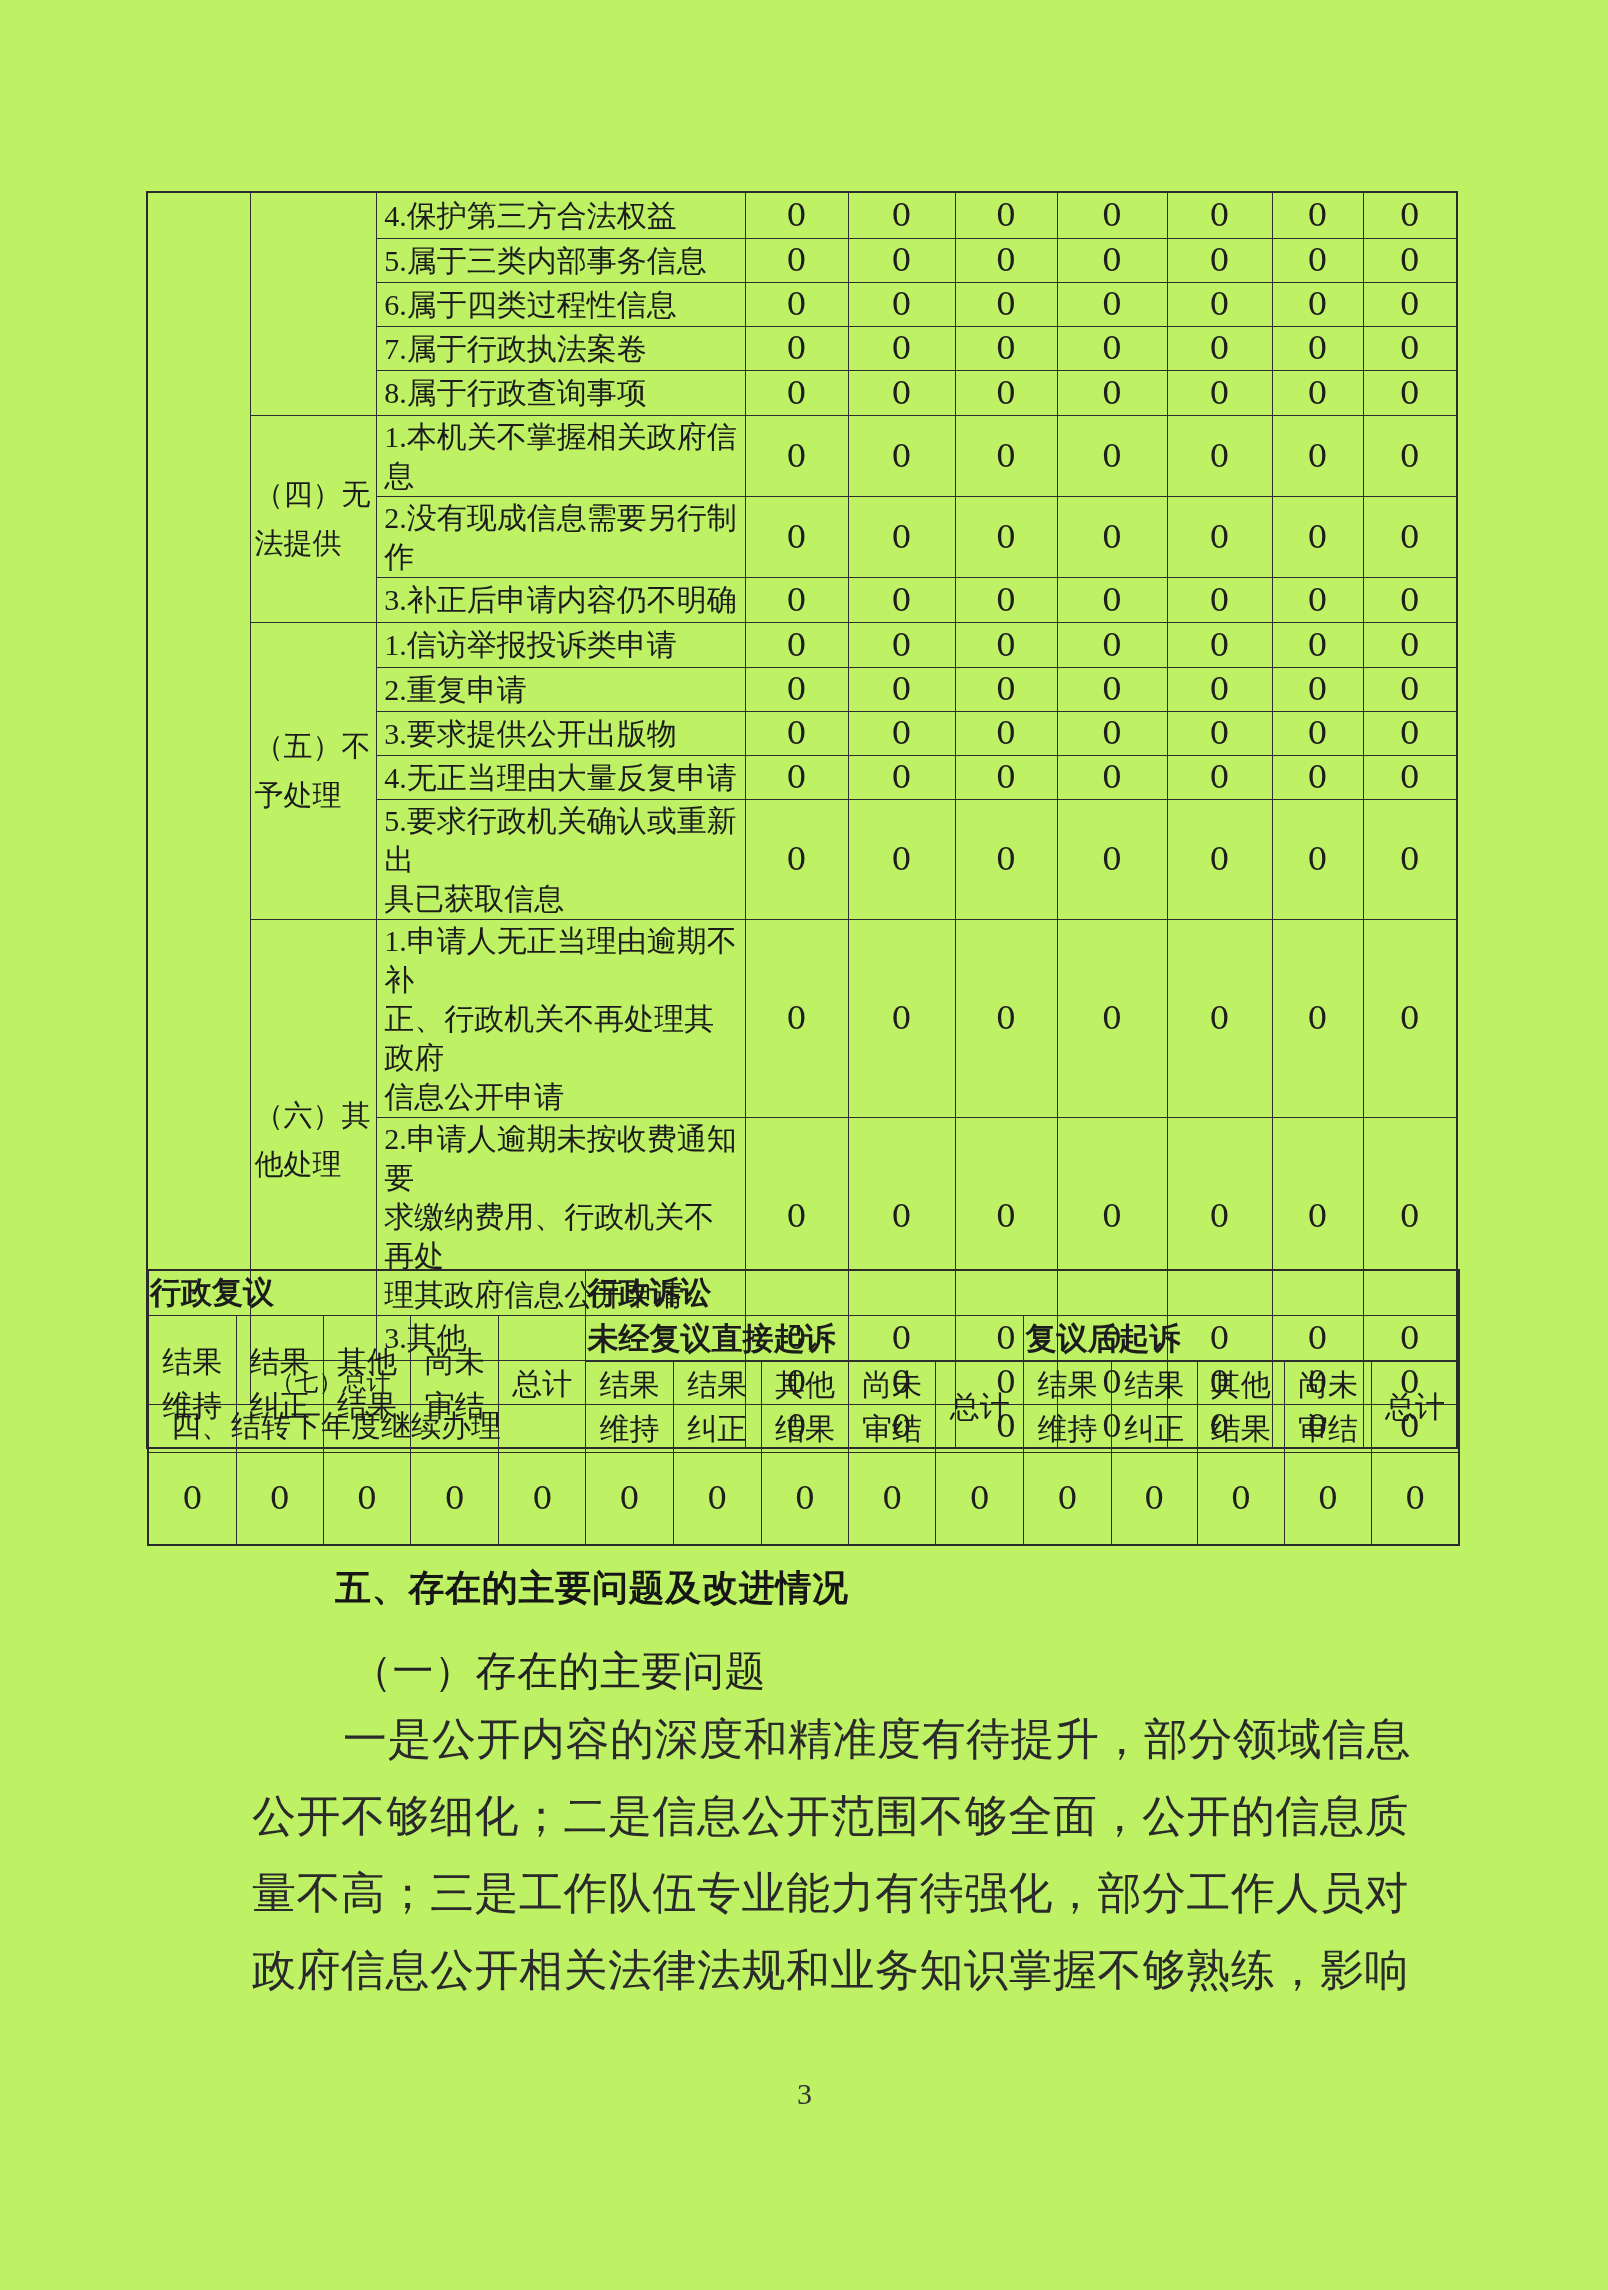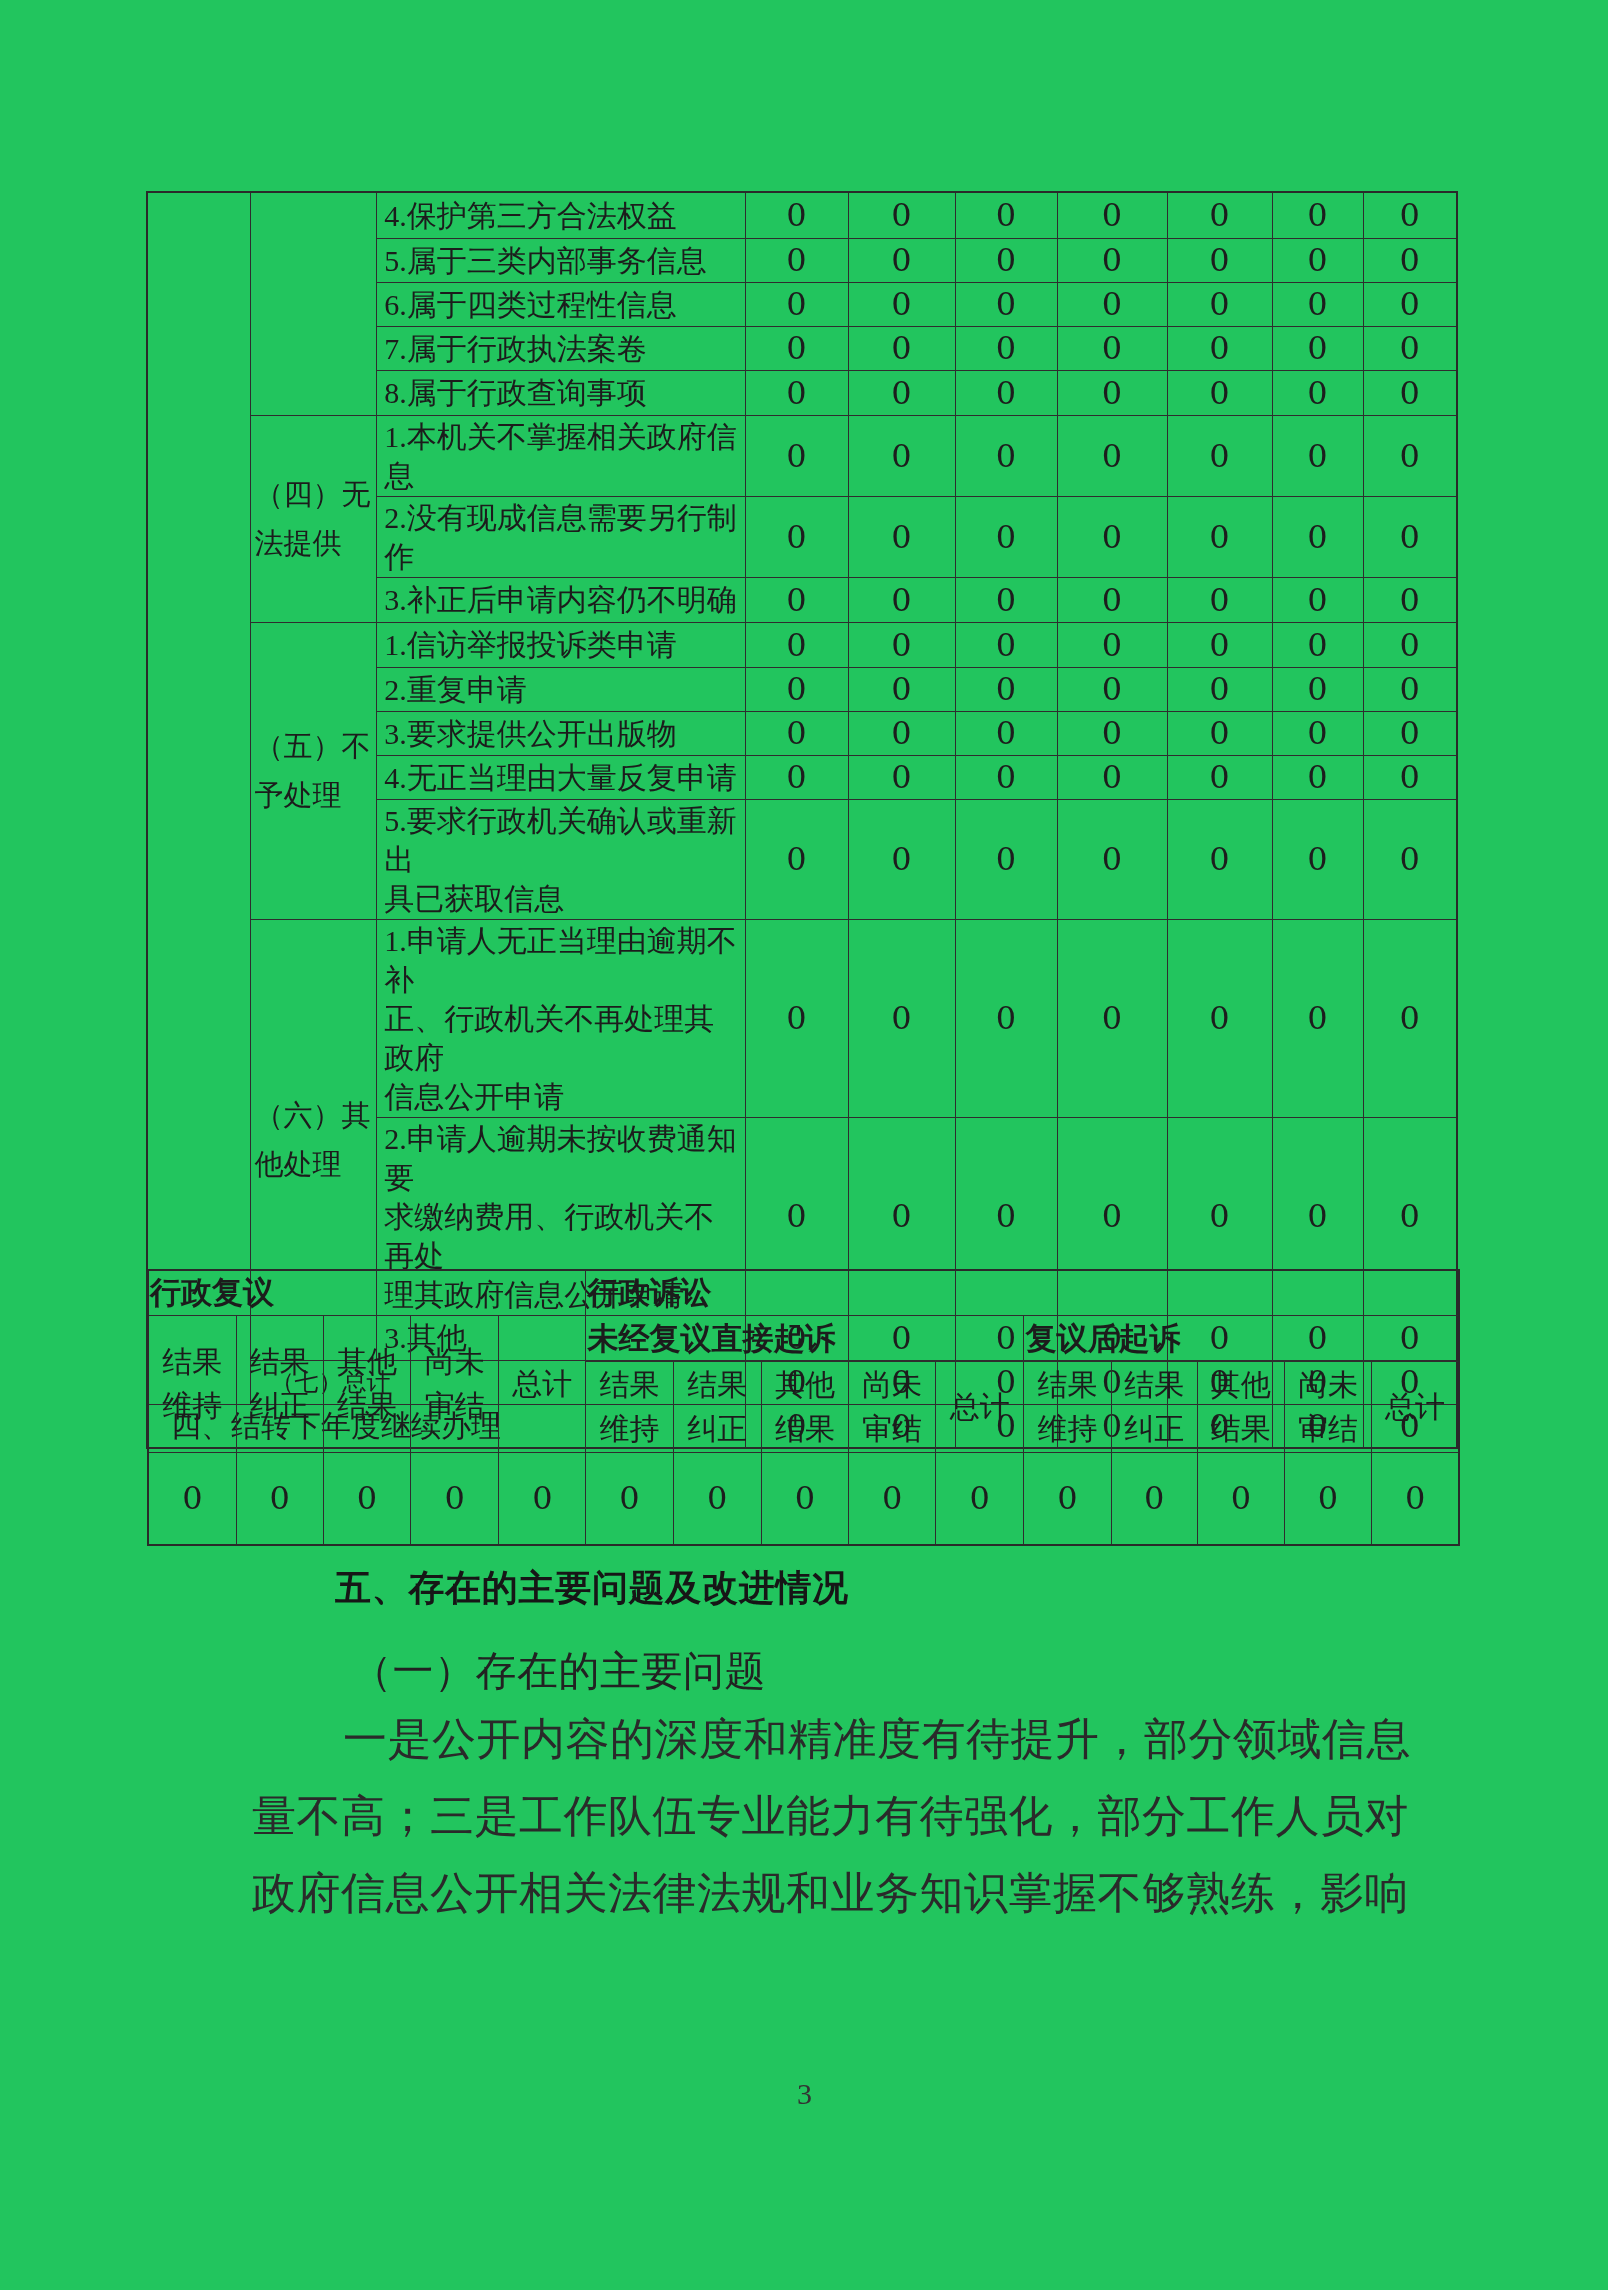--- a/index.html
+++ b/index.html
@@ -1,18 +1,18 @@
 <!DOCTYPE html>
 <html><head>
 <meta charset="utf-8">
 <style>
   html,body { margin:0; padding:0; background:#888; }
   .page {
     position:relative; width:1609px; height:2290px;
-    background:#22c55e; overflow:hidden; margin:0 auto;
+    background:#bef264; overflow:hidden; margin:0 auto;
     font-family:"Liberation Serif","DejaVu Serif",serif;
     color:#1c1c1c;
   }
   table { border-collapse:collapse; table-layout:fixed; position:absolute; }
   td { border:1.9px solid #2e2e2e; vertical-align:middle; overflow:hidden; }
   .t1 { left:146px; top:191px; width:1309px; height:997px; border:2.9px solid #2a2a2a; }
   .t2 { left:147px; top:1269px; width:1313px; height:270px; border:2.9px solid #2a2a2a; }
   .item {
     text-align:left; padding:1px 3.9px 1px 7.8px; font-size:30px;
     line-height:39px; white-space:pre-line;
@@ -360,20 +360,21 @@
         </tr>
   </tbody>
     </table>
 
   <div class="heading h5">五、存在的主要问题及改进情况</div>
   <div class="sub1">（一）存在的主要问题</div>
 
   <div class="para">
 
   <div class="bodyline">一是公开内容的深度和精准度有待提升，部分领域信息</div>
+      <div class="bodyline">公开不够细化；二是信息公开范围不够全面，公开的信息质</div>
       <div class="bodyline">量不高；三是工作队伍专业能力有待强化，部分工作人员对</div>
       <div class="bodyline">政府信息公开相关法律法规和业务知识掌握不够熟练，影响</div>
     </div>
 
   <div class="pagenum">3</div>
 
 </div>
 
 
 </body></html>

